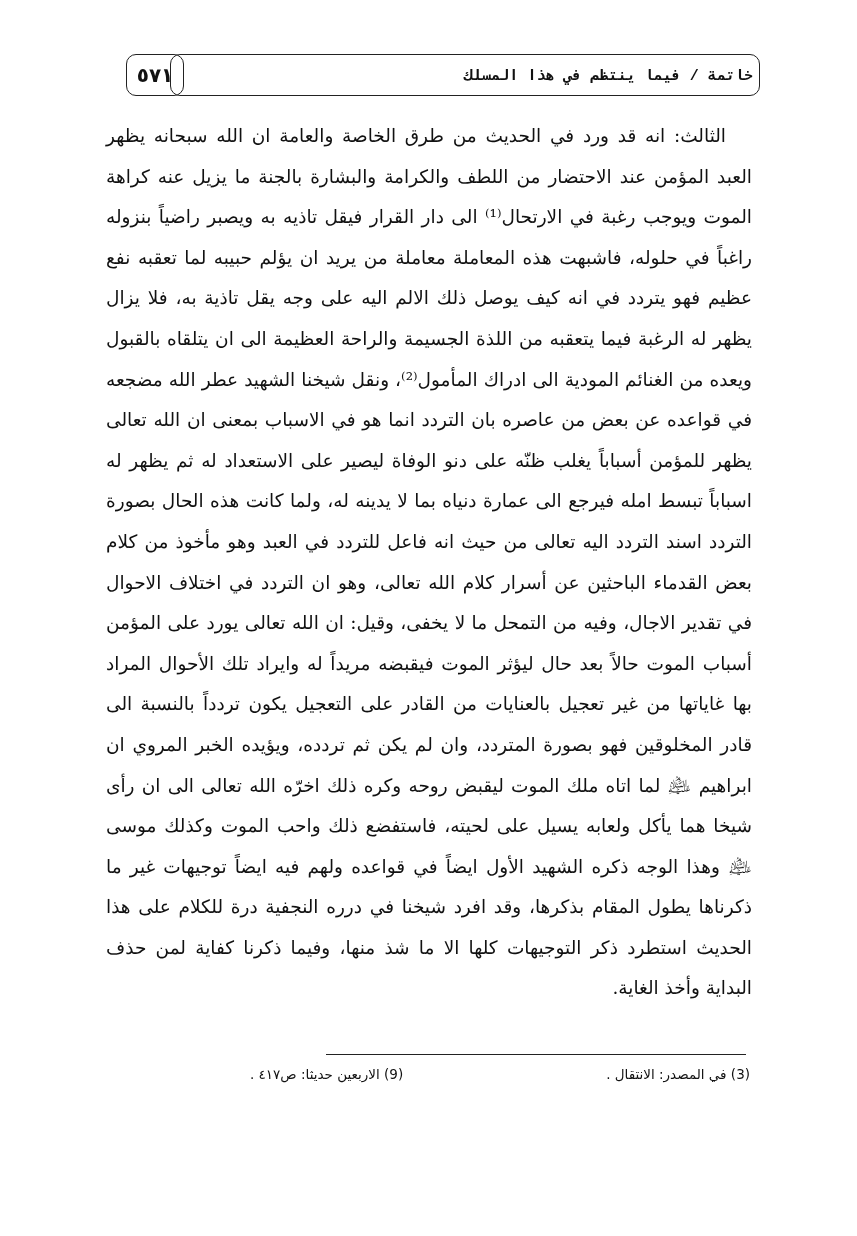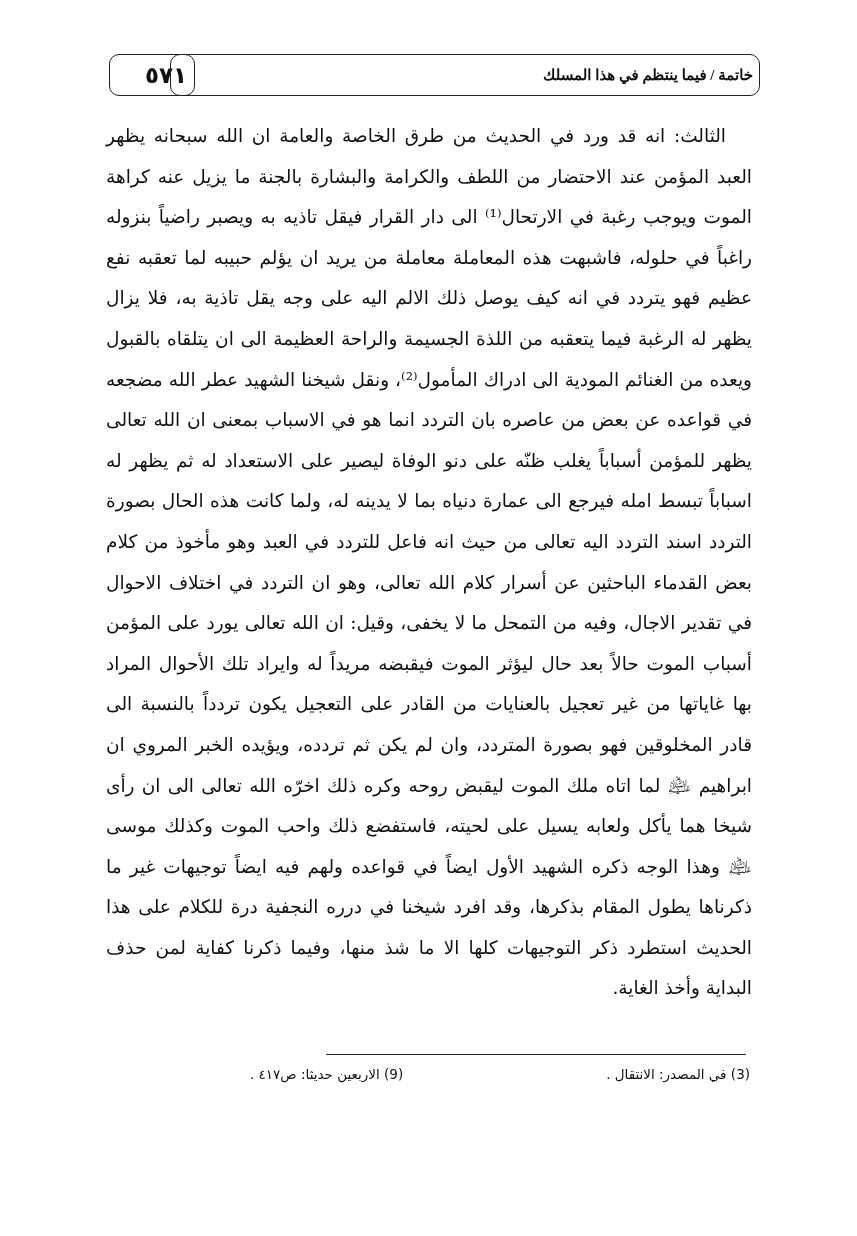--- a/index.html
+++ b/index.html
@@ -2,31 +2,31 @@
 <html><head>
   <meta charset="utf-8">
   <style>
     html, body { margin: 0; padding: 0; background: #ffffff; }
     body {
       width: 857px; height: 1236px; position: relative; overflow: hidden;
       font-family: "DejaVu Serif", serif; color: #111;
     }
     .header { position: absolute; top: 52px; left: 108px; width: 652px; height: 46px; }
     .page-num-box {
-      position: absolute; left: 1px; top: 2px; width: 56px; height: 40px;
+      position: absolute; left: 18px; top: 2px; width: 56px; height: 40px;
       border: 1.5px solid #222; border-radius: 10px;
       display: flex; align-items: center; justify-content: center;
-      font-family: "DejaVu Sans", sans-serif; font-weight: bold; font-size: 23px; padding-left: 28px;
+      font-family: "DejaVu Sans", sans-serif; font-weight: bold; font-size: 20px;
     }
     .title-box {
       position: absolute; left: 62px; top: 2px; right: 0; height: 40px;
       border: 1.5px solid #222; border-radius: 10px;
       display: flex; align-items: center; justify-content: flex-start;
       direction: rtl; padding-right: 6px;
-      font-family: Liberation Serif, serif; font-weight: bold; font-size: 15px;
+      font-family: Liberation Mono, monospace; font-weight: bold; font-size: 15px;
     }
     .body-text {
       position: absolute; top: 116px; left: 106px; width: 646px;
       direction: rtl; text-align: justify; text-align-last: right;
       font-size: 18.5px; line-height: 40.6px;
     }
     .body-text p { margin: 0; text-indent: 26px; }
     .footnote-rule {
       position: absolute; top: 1054px; left: 326px; width: 420px;
       border-top: 1.5px solid #222;

